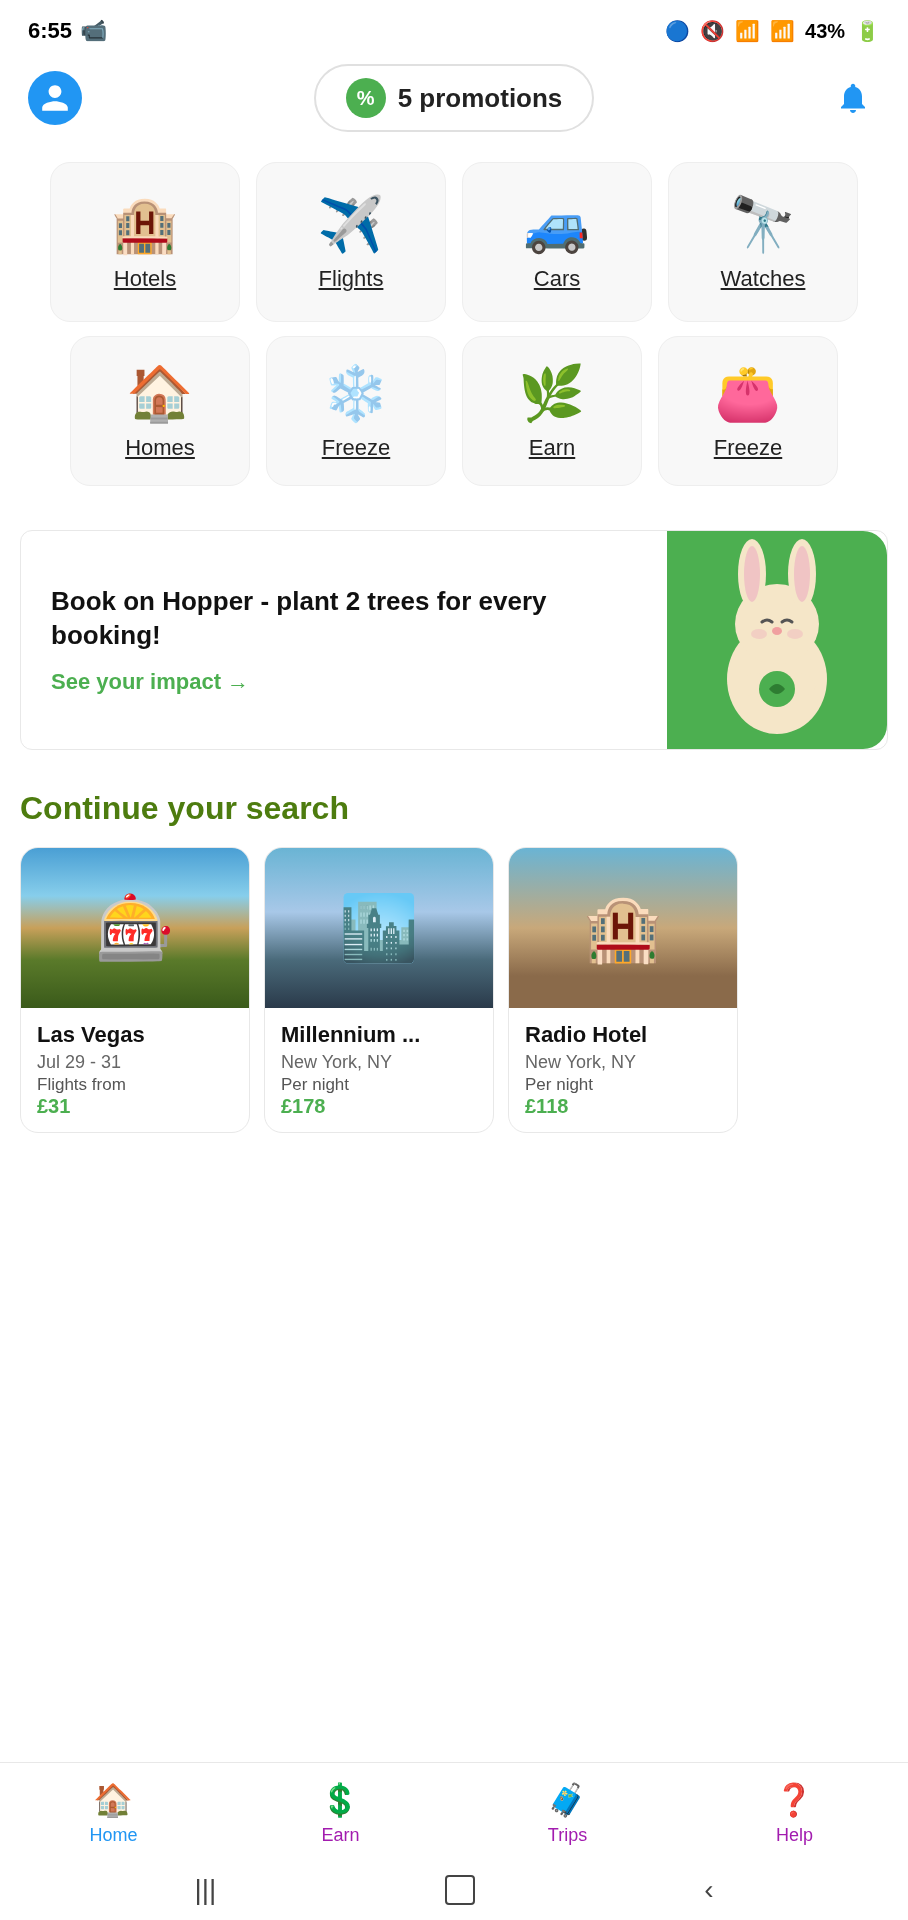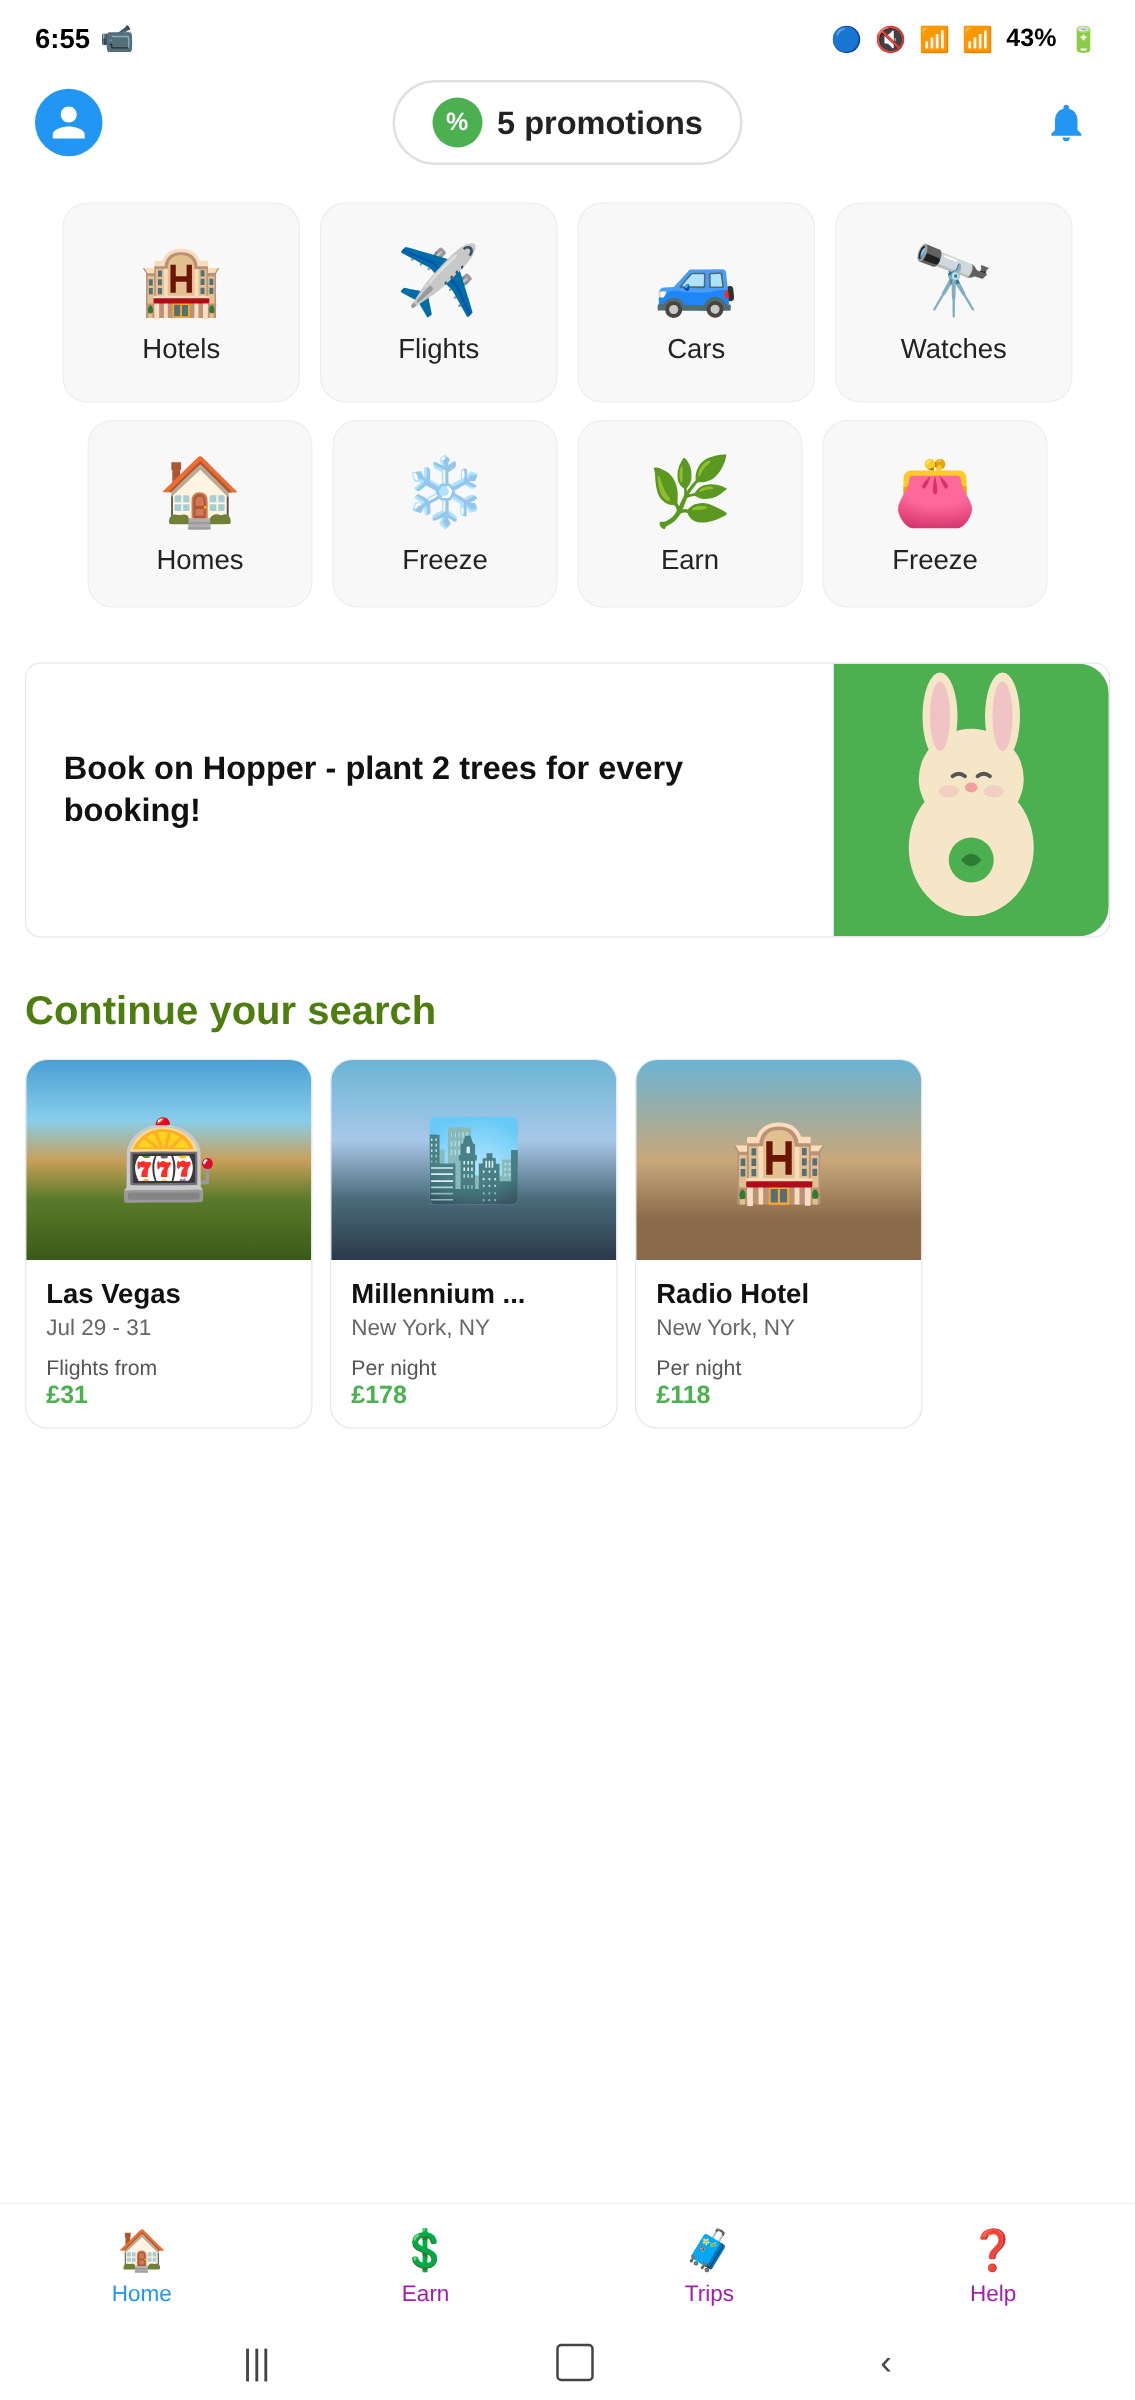--- a/index.html
+++ b/index.html
@@ -89,20 +89,21 @@
       border: 1px solid #eeeeee;
     }
     .category-item .emoji {
       font-size: 54px;
       margin-bottom: 10px;
     }
     .category-item .label {
       font-size: 22px;
       font-weight: 500;
       color: #222;
+      text-decoration: underline;
     }
     .category-row-2 .category-item {
       width: 180px;
       height: 150px;
     }
 
     
     .promo-banner {
       margin: 20px 20px;
       background: #fff;
@@ -177,21 +178,21 @@
     }
     .card-name {
       font-size: 22px;
       font-weight: 700;
       color: #111;
       margin-bottom: 4px;
     }
     .card-subtitle {
       font-size: 18px;
       color: #666;
-      margin-bottom: 12px;
+      margin-bottom: 2px;
     }
     .card-detail {
       font-size: 17px;
       color: #555;
     }
     .card-price {
       font-size: 20px;
       font-weight: 700;
       color: #4CAF50;
     }
@@ -342,20 +343,21 @@
     <div class="category-item">
       <span class="emoji">👛</span>
       <span class="label">Freeze</span>
     </div>
   </div>
 </div>
 
 <div class="promo-banner">
   <div class="promo-text-area">
     <div class="promo-title">Book on Hopper - plant 2 trees for every booking!</div>
+    <span class="promo-link">See your impact →</span>
   </div>
   <div class="promo-image-area">
     <div class="bunny-graphic">
       
       <svg width="160" height="200" viewBox="0 0 160 200">
 
         <ellipse cx="80" cy="145" rx="50" ry="55" fill="#f5e6c8"></ellipse>
 
         <ellipse cx="80" cy="90" rx="42" ry="40" fill="#f5e6c8"></ellipse>
 

